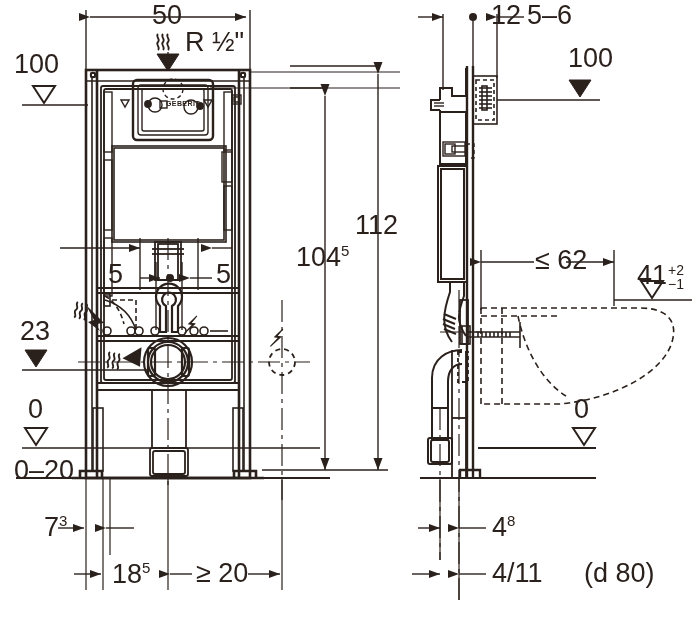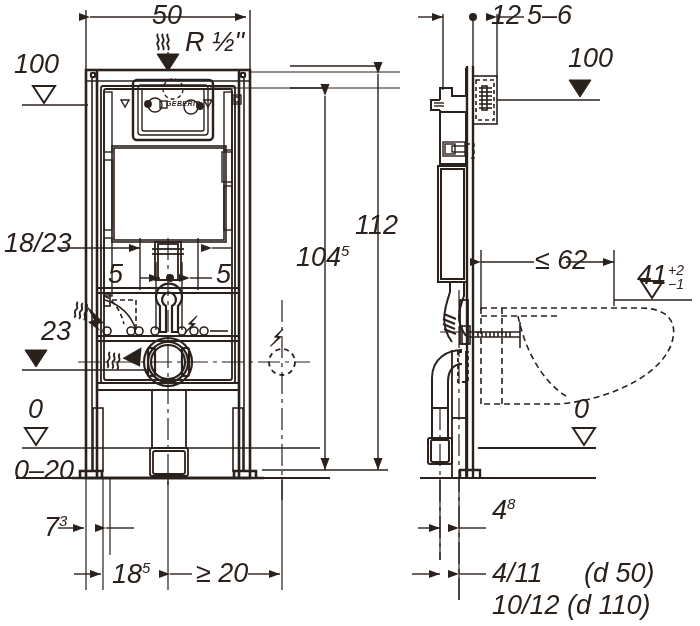--- a/index.html
+++ b/index.html
@@ -1,18 +1,18 @@
 <!DOCTYPE html>
 <html><head>
 <meta charset="utf-8">
 <style>
   html,body{margin:0;padding:0;background:#ffffff;}
   body{width:700px;height:626px;overflow:hidden;
        font-family:"Liberation Sans","DejaVu Sans",sans-serif;color:#2b211c;}
-  #stage{position:relative;width:700px;height:448px;font-style:italic;}
+  #stage{position:relative;width:700px;height:448px;}
   svg{position:absolute;left:0;top:0;}
   .lbl{position:absolute;font-family:"Liberation Sans","DejaVu Sans",sans-serif;
        color:#2b211c;white-space:nowrap;line-height:1;}
   .big{font-size:27px;}
   .sup{font-size:15px;vertical-align:super;}
   .tolbox{display:inline-block;font-size:14px;line-height:1.02;
           vertical-align:middle;margin-left:1px;text-align:left;}
   .tolbox span{display:block;}
 </style>
 </head>
@@ -451,27 +451,26 @@
 <div class="lbl big" style="left:152px;top:2px;">50</div>
 
 <div class="lbl big" style="left:185px;top:29px;">R ½"</div>
 
 <div class="lbl big" style="left:14px;top:51px;">100</div>
 
 <div class="lbl big" style="left:296px;top:243px;"><span>104</span><span class="sup">5</span></div>
 
 <div class="lbl big" style="left:355px;top:212px;">112</div>
 
-<div class="lbl big" style="left:4px;top:230px;">18/23</div>
 
 <div class="lbl big" style="left:108px;top:261px;">5</div>
 
 <div class="lbl big" style="left:216px;top:261px;">5</div>
 
-<div class="lbl big" style="left:20px;top:318px;margin-left:21px;">23</div>
+<div class="lbl big" style="left:20px;top:318px;">23</div>
 
 <div class="lbl big" style="left:28px;top:396px;">0</div>
 
 <div class="lbl big" style="left:14px;top:457px;">0–20</div>
 
 <div class="lbl big" style="left:24px;top:513px;margin-left:20px;"><span>7</span><span class="sup">3</span></div>
 
 <div class="lbl big" style="left:112px;top:560px;"><span>18</span><span class="sup">5</span></div>
 
 <div class="lbl big" style="left:196px;top:560px;">≥ 20</div>
@@ -481,23 +480,22 @@
 <div class="lbl big" style="left:527px;top:2px;">5–6</div>
 
 <div class="lbl big" style="left:568px;top:45px;">100</div>
 
 <div class="lbl big" style="left:535px;top:247px;">≤ 62</div>
 
 <div class="lbl big" style="left:637px;top:247px;margin-top:15px;"><span>41</span><span class="tolbox"><span>+2</span><span>−1</span></span></div>
 
 <div class="lbl big" style="left:574px;top:396px;">0</div>
 
-<div class="lbl big" style="left:492px;top:496px;"><span>4</span><span class="sup">8</span></div>
+<div class="lbl big" style="left:492px;top:513px;"><span>4</span><span class="sup">8</span></div>
 
 <div class="lbl big" style="left:492px;top:560px;">4/11</div>
 
-<div class="lbl big" style="left:584px;top:560px;">(d 50)</div>
-
-<div class="lbl big" style="left:492px;top:592px;">10/12 (d 110)</div>
+<div class="lbl big" style="left:584px;top:560px;">(d 80)</div>
+
 
 <div class="lbl" style="left:166px;top:100px;font-size:7px;letter-spacing:0.4px;font-weight:bold;">GEBERIT</div>
 
 </div>
 
 </body></html>

